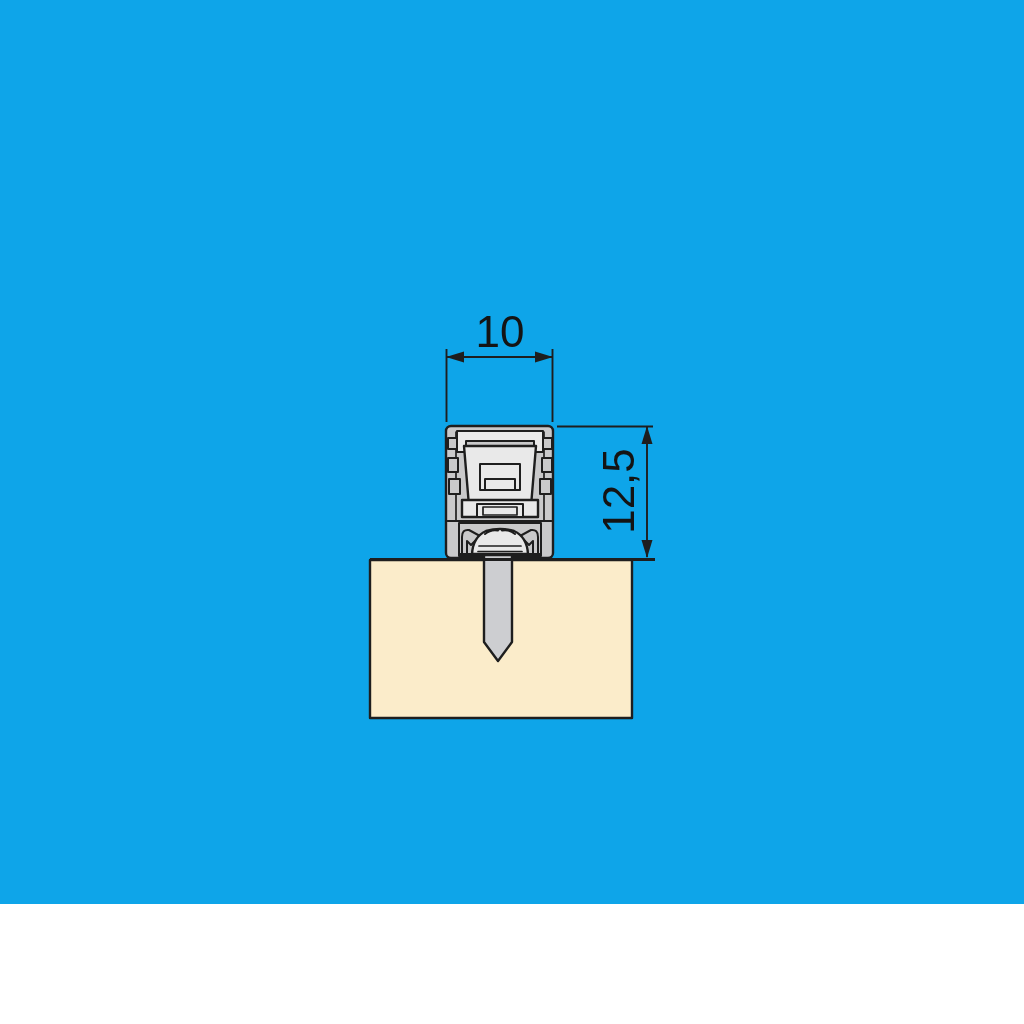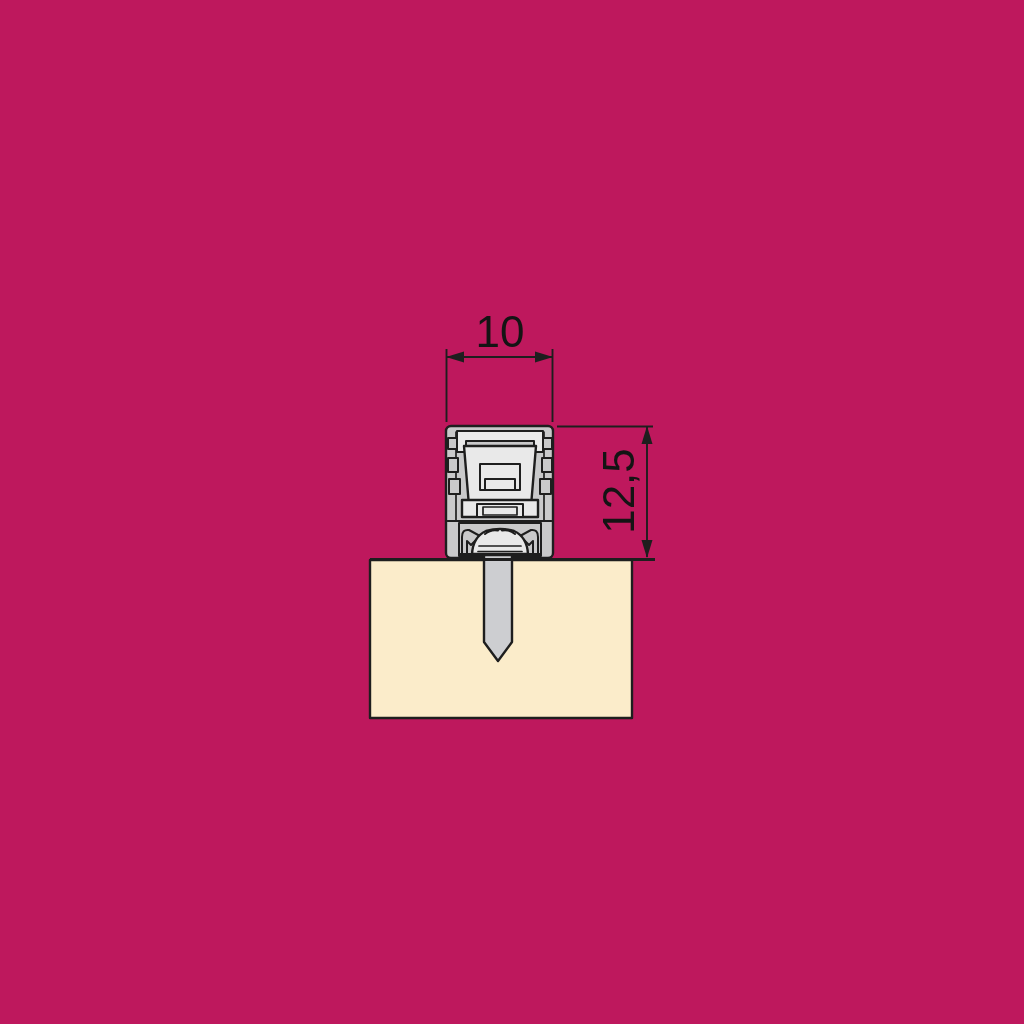--- a/index.html
+++ b/index.html
@@ -1,20 +1,20 @@
 <!DOCTYPE html>
 <html><head>
 <meta charset="utf-8">
 <style>
   html, body { margin: 0; padding: 0; }
   .stage {
     position: relative;
     width: 1024px;
-    height: 1024px;
-    background: #be185d;
+    height: 904px;
+    background: #0ea5e9;
     overflow: hidden;
     font-family: "Liberation Sans", sans-serif;
   }
   svg { position: absolute; inset: 0; display: block; }
   .ol   { stroke: #1e1e1e; stroke-width: 2.4; stroke-linejoin: round; stroke-linecap: round; }
   .ol2  { stroke: #1e1e1e; stroke-width: 2;   stroke-linejoin: round; stroke-linecap: round; }
   .ol3  { stroke: #1e1e1e; stroke-width: 1.7; stroke-linejoin: round; stroke-linecap: round; }
   .heavy{ stroke: #1e1e1e; stroke-width: 3;   stroke-linecap: butt; }
   .dim  { stroke: #1e1e1e; stroke-width: 1.9; stroke-linecap: butt; fill: none; }
   .arr  { fill: #1e1e1e; stroke: none; }

